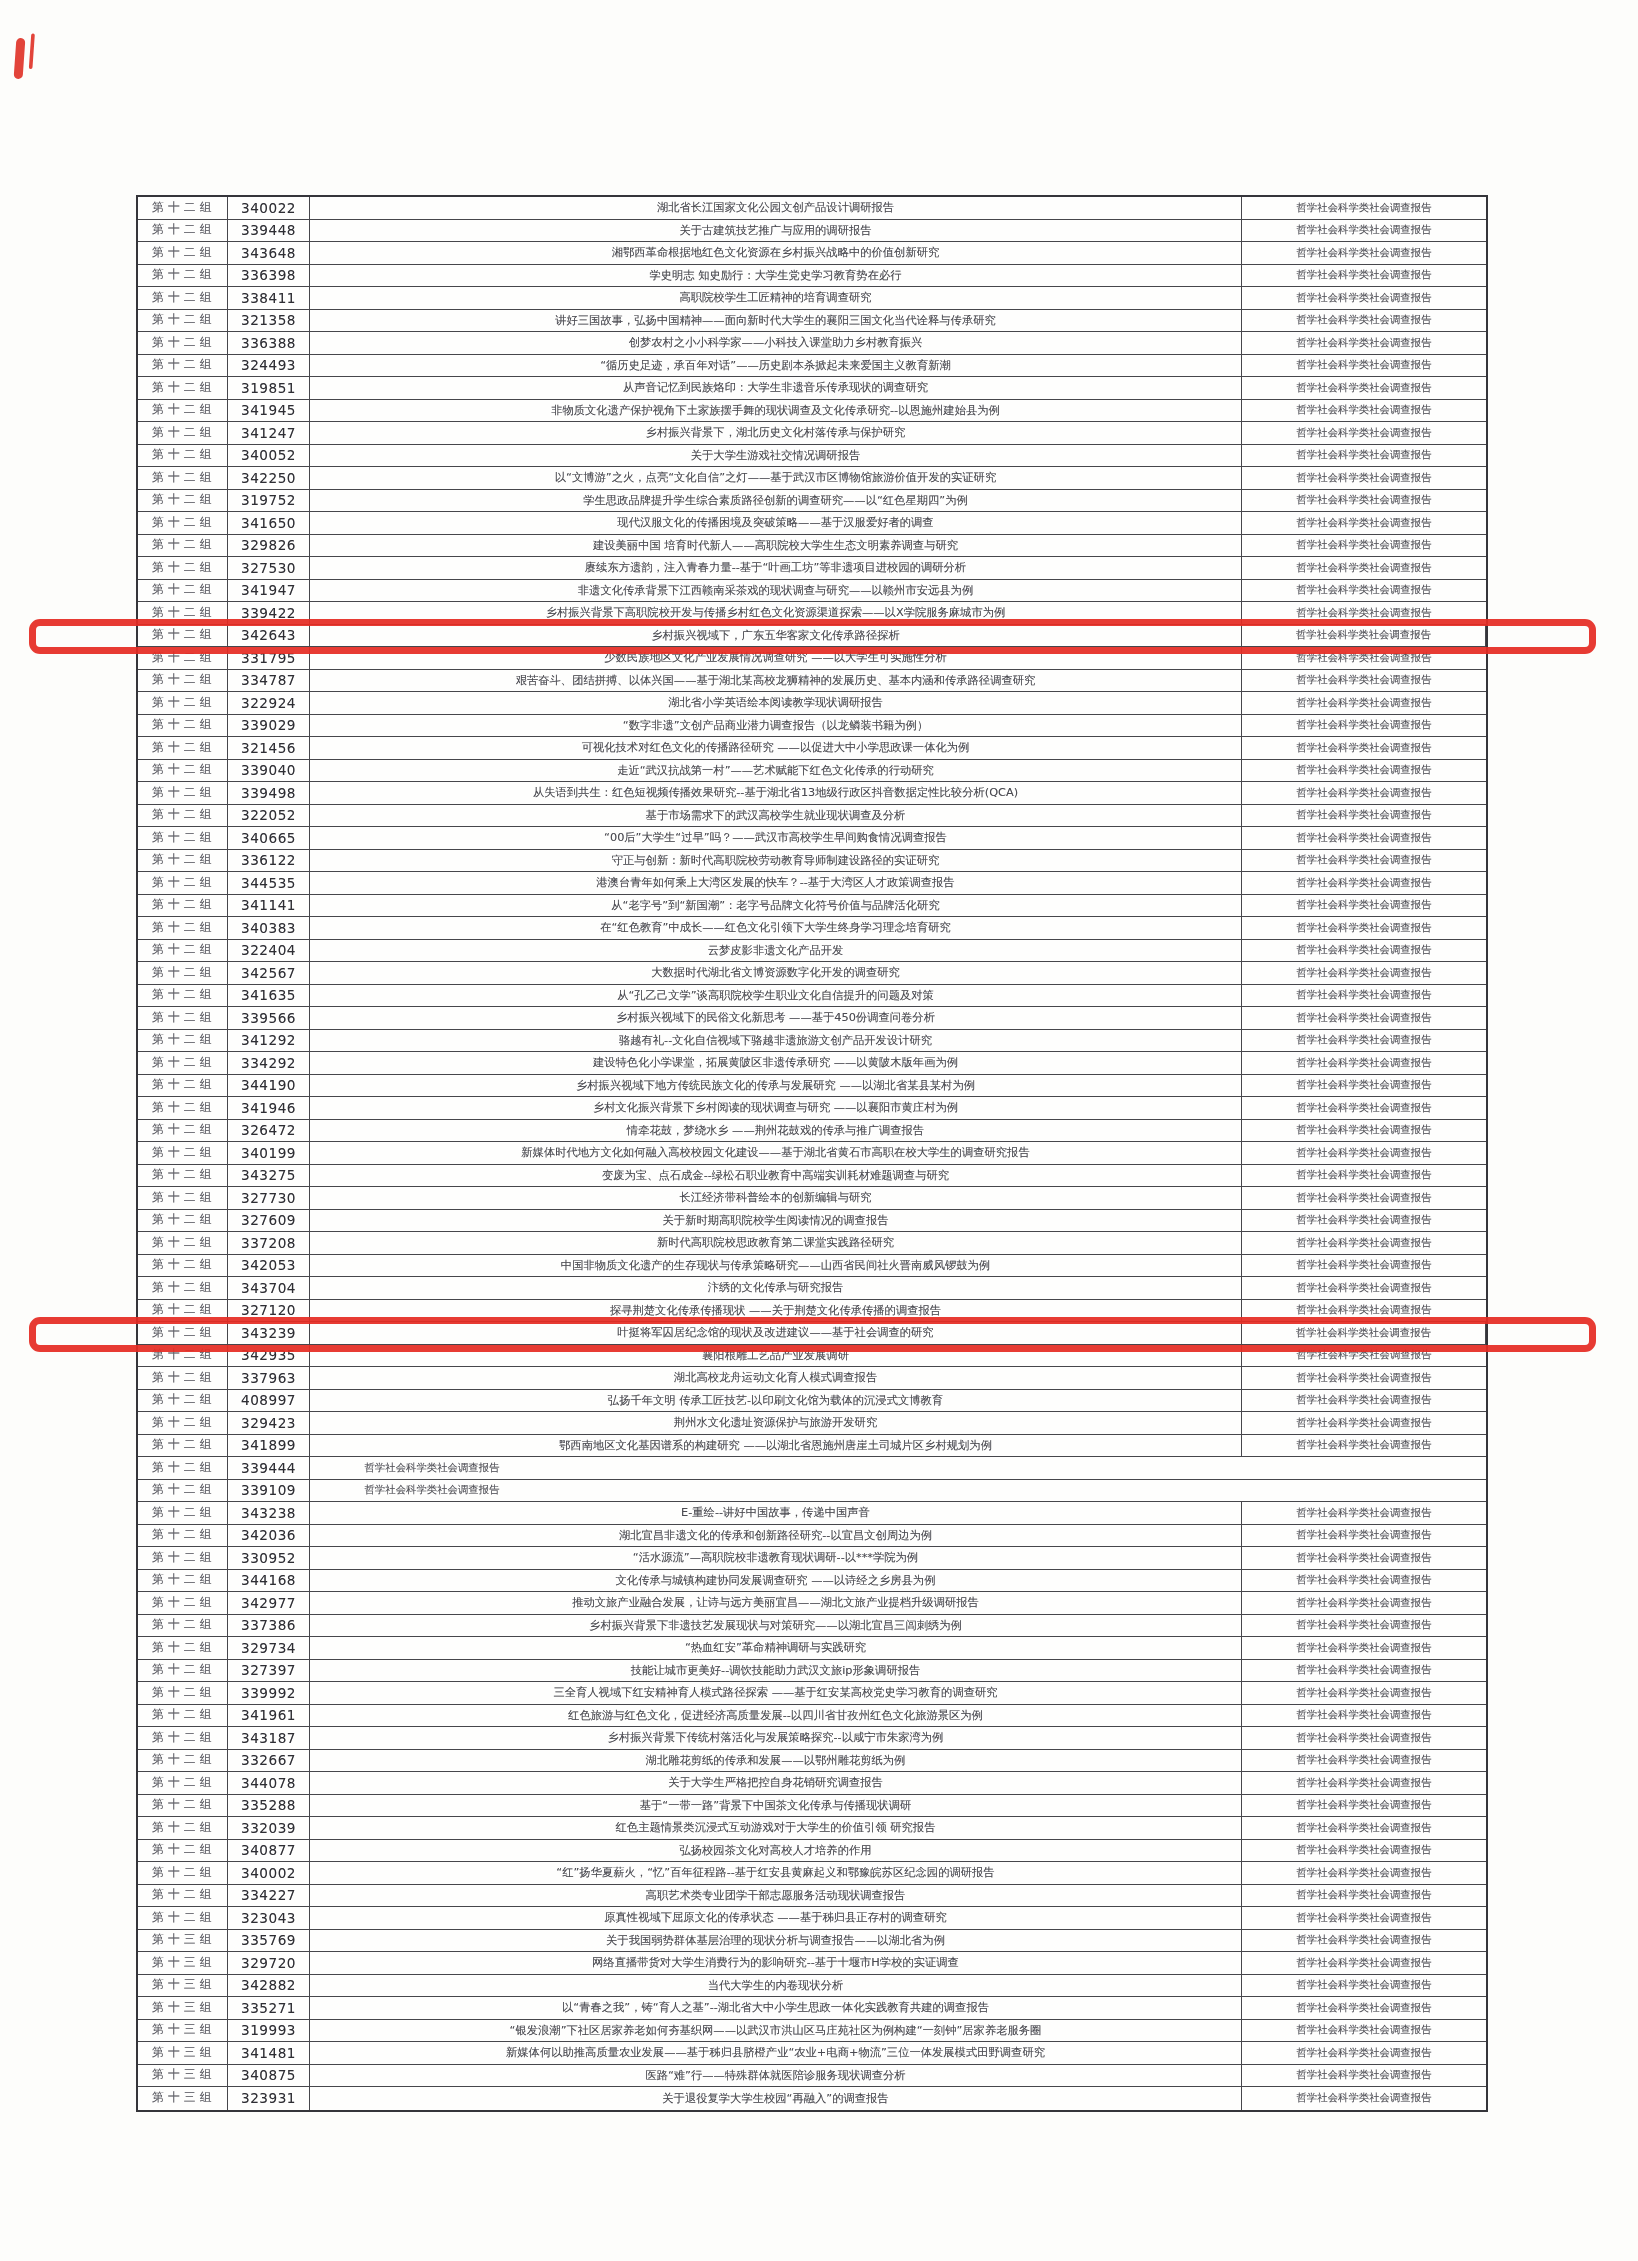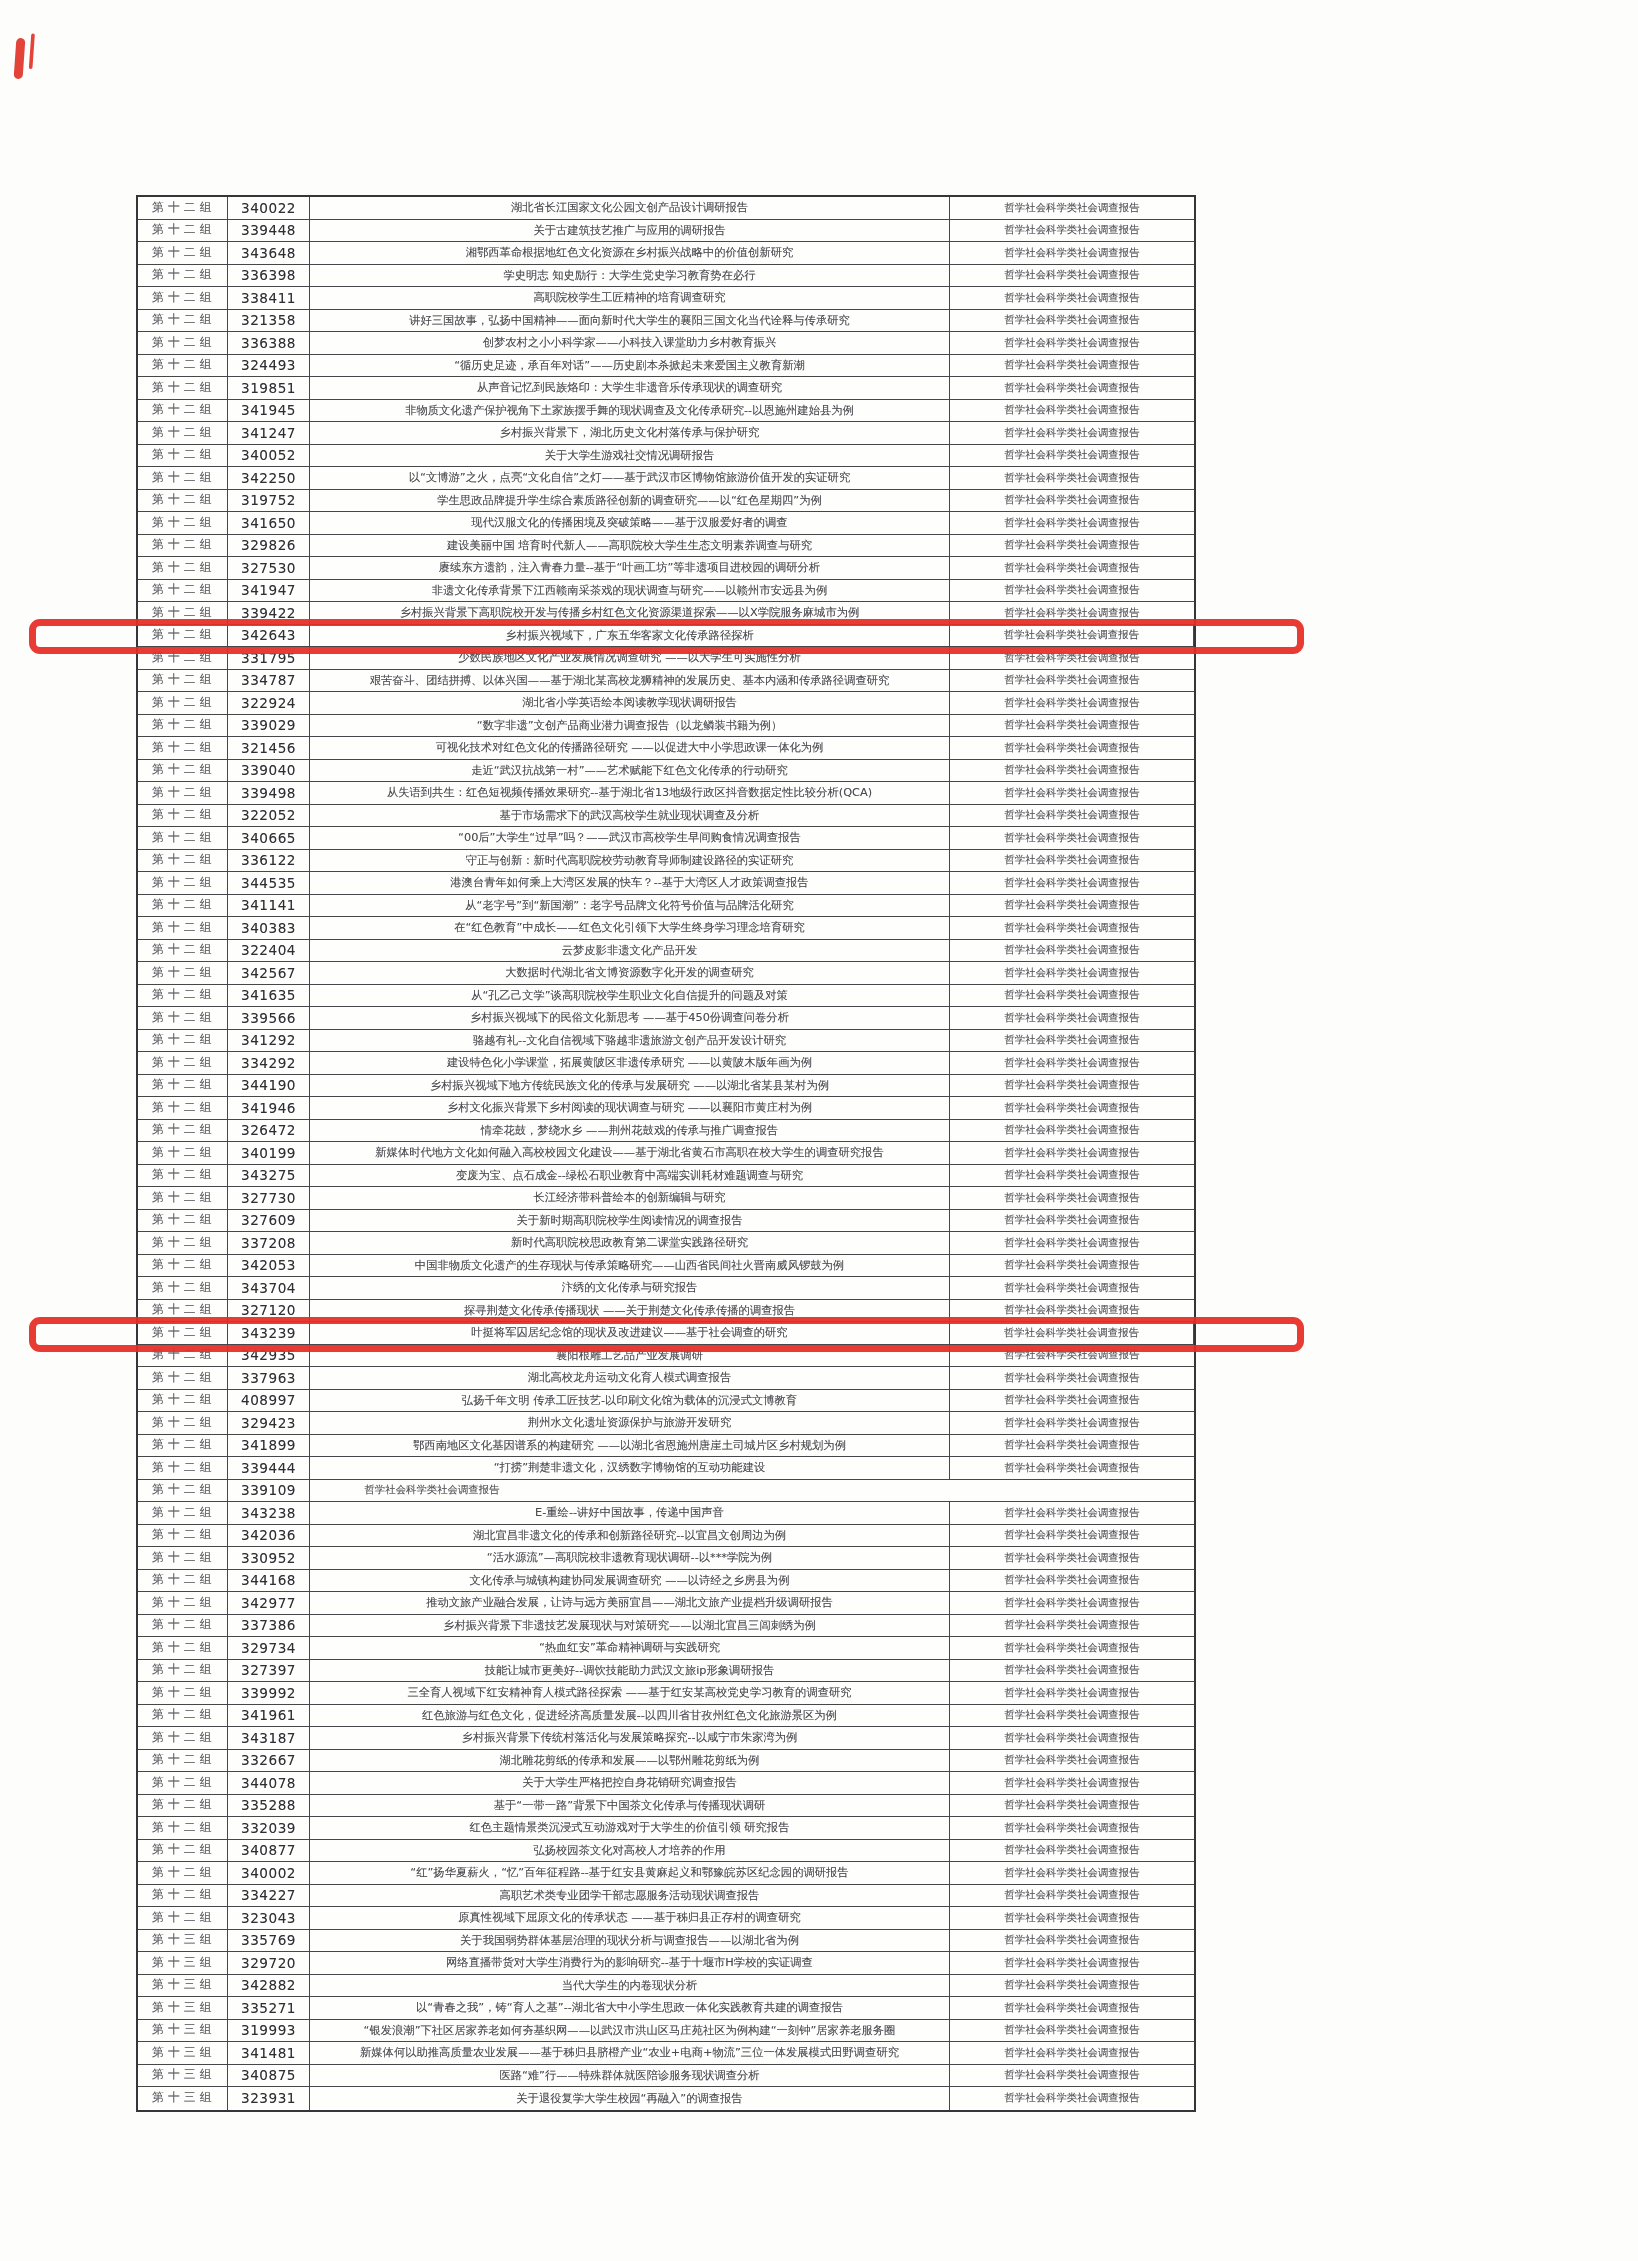--- a/index.html
+++ b/index.html
@@ -12,21 +12,21 @@
     overflow:hidden;
   }
   
   .pen-mark{
     position:absolute;left:15.4px;top:38px;width:9px;height:41px;
     background:#e03026;border-radius:4.5px;transform:rotate(4deg);
     box-shadow:11.8px -8.1px 0 -2.7px #e03026;
     opacity:.9;
   }
   .doc-table{
-    position:absolute;left:136px;top:195px;width:1060px;
+    position:absolute;left:136px;top:195px;width:1352px;
     border:2.7px solid #35353a;
     box-sizing:border-box;
     background:#fefefd;
   }
   .row{
     display:flex;
     height:22.5px;
     box-sizing:border-box;
     border-bottom:1.8px solid #46464b;
     position:relative;
@@ -409,21 +409,20 @@
         </div>
         <div class="row">
           <div class="cell c-group">第十二组</div>
           <div class="cell c-id">341899</div>
           <div class="cell c-title">鄂西南地区文化基因谱系的构建研究 ——以湖北省恩施州唐崖土司城片区乡村规划为例</div>
           <div class="cell c-cat">哲学社会科学类社会调查报告</div>
         </div>
         <div class="row">
           <div class="cell c-group">第十二组</div>
           <div class="cell c-id">339444</div>
-          <div class="cell c-title">“打捞”荆楚非遗文化，汉绣数字博物馆的互动功能建设</div>
           <div class="cell c-cat">哲学社会科学类社会调查报告</div>
         </div>
         <div class="row">
           <div class="cell c-group">第十二组</div>
           <div class="cell c-id">339109</div>
           <div class="cell c-cat">哲学社会科学类社会调查报告</div>
         </div>
         <div class="row">
           <div class="cell c-group">第十二组</div>
           <div class="cell c-id">343238</div>

